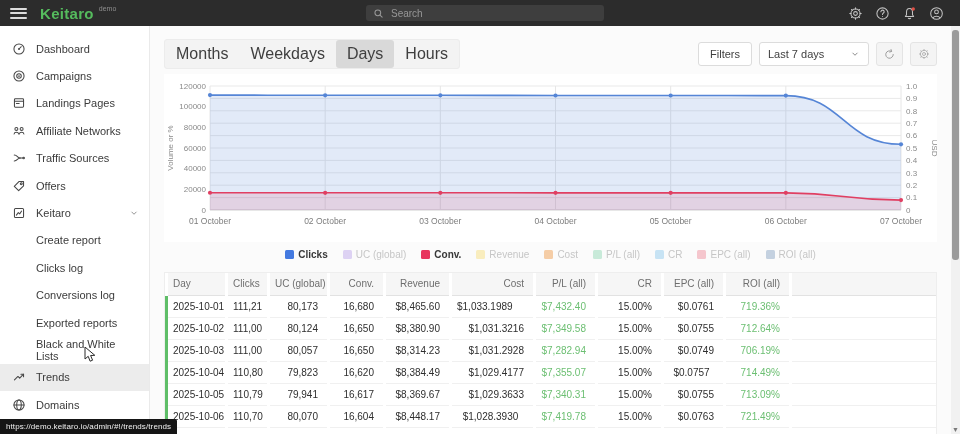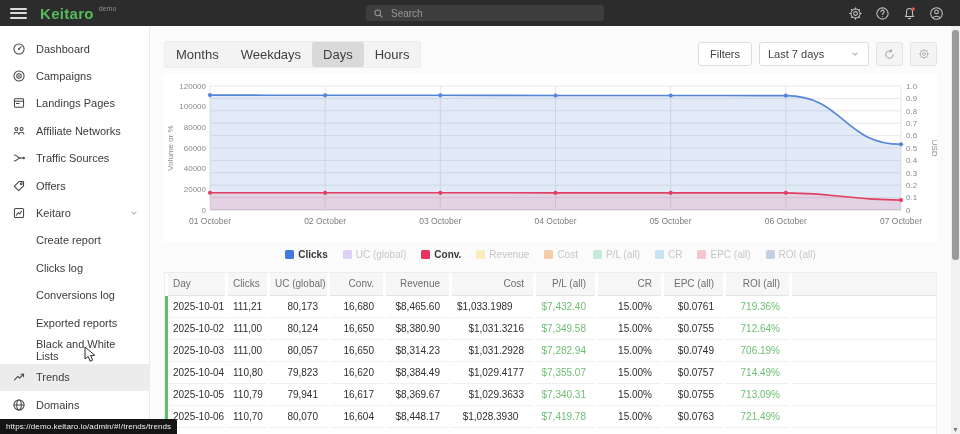--- a/index.html
+++ b/index.html
@@ -24,21 +24,21 @@
   .side-item .si-icon { width:17px; margin-right:9px; display:flex; justify-content:center; align-items:center; }
   .side-item.indent { padding-left:36px; }
   .side-item.active { background:#ececec; }
   .side-item .chev { margin-left:auto; display:flex; }
   .mouse-cursor { position:absolute; left:84px; top:347px; z-index:25; }
 
   
   .content { position:absolute; left:151px; top:26px; right:9px; bottom:0; padding:16px 14px 0 13px; }
   .controls { display:flex; align-items:center; height:24px; }
   .tabs { display:inline-flex; background:#f3f3f3; border:1px solid #ececec; border-radius:3px; overflow:hidden; }
-  .tab { padding:5px 11px; font-size:13px; color:#3f3f3f; cursor:pointer; border-radius:3px; }
+  .tab { padding:5px 11px; font-size:16px; color:#3f3f3f; cursor:pointer; border-radius:3px; }
   .tab.active { background:#d9d9d9; }
   .right-controls { margin-left:auto; display:flex; align-items:center; gap:7px; }
   .btn { background:#fff; border:1px solid #dcdcdc; border-radius:3px; font-size:11px; color:#3f3f3f; height:24px; display:flex; align-items:center; padding:0 11px; cursor:pointer; font-family:"Liberation Sans",sans-serif; }
   .select { width:110px; justify-content:space-between; padding:0 8px; }
   .icon-btn { width:27px; justify-content:center; background:#f4f4f4; border-color:#e4e4e4; padding:0; }
 
   .chart-card { margin-top:8px; background:#fff; }
 
   .legend { margin-top:5px; display:flex; justify-content:center; align-items:center; gap:15px; height:15px; }
   .legend-item { display:flex; align-items:center; gap:4px; font-size:10px; color:#c6c6c6; cursor:pointer; white-space:nowrap; }
@@ -445,21 +445,21 @@
             </tr>
             <tr>
               <td class="" style="text-align:left">2025-10-04</td>
               <td class="" style="text-align:right">110,80</td>
               <td class="" style="text-align:right">79,823</td>
               <td class="" style="text-align:right">16,620</td>
               <td class="" style="text-align:right">$8,384.49</td>
               <td class="" style="text-align:right">$1,029.4177</td>
               <td class=" green" style="text-align:right">$7,355.07</td>
               <td class="" style="text-align:right">15.00%</td>
-              <td class="" style="text-align:right">$0.0757</td>
+              <td class="" style="text-align:center">$0.0757</td>
               <td class=" green" style="text-align:right">714.49%</td>
               <td class="filler"></td>
             </tr>
             <tr>
               <td class="" style="text-align:left">2025-10-05</td>
               <td class="" style="text-align:right">110,79</td>
               <td class="" style="text-align:right">79,941</td>
               <td class="" style="text-align:right">16,617</td>
               <td class="" style="text-align:right">$8,369.67</td>
               <td class="" style="text-align:right">$1,029.3633</td>

